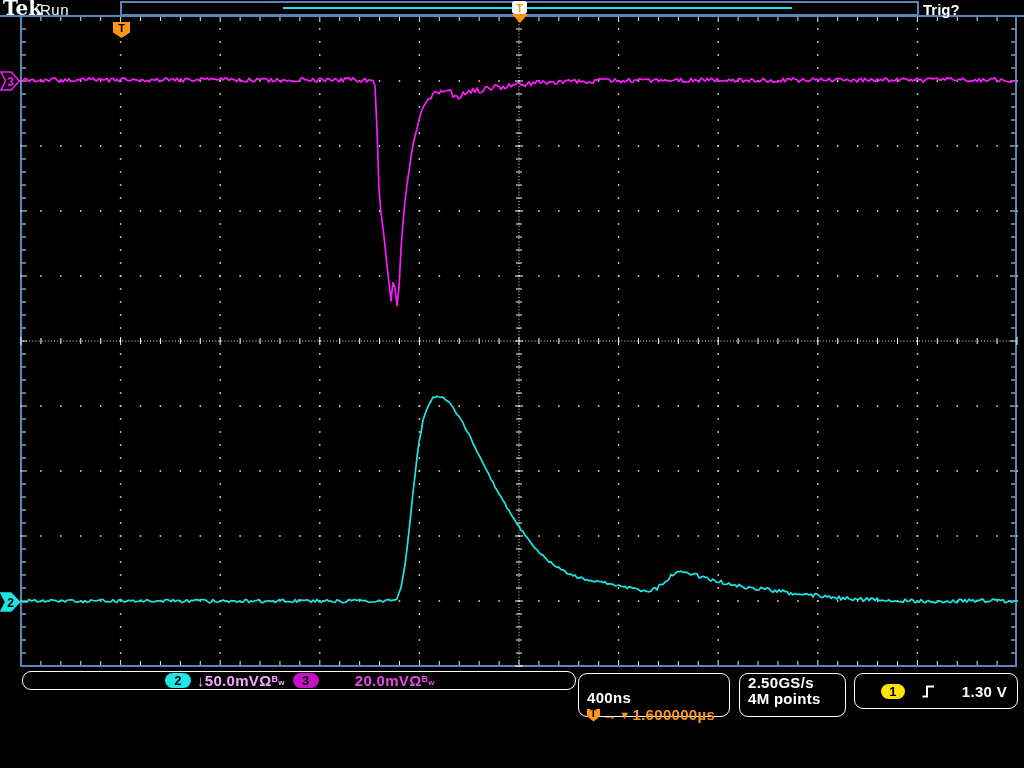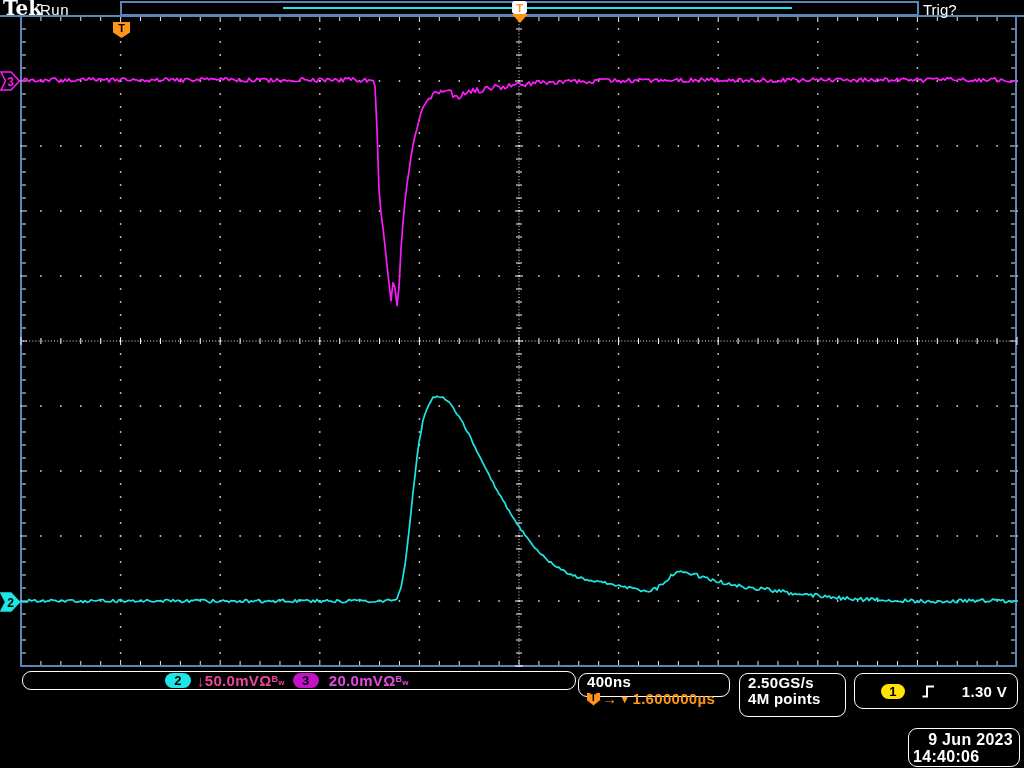--- a/index.html
+++ b/index.html
@@ -2,39 +2,39 @@
 <html><head>
 <meta charset="utf-8">
 <style>
   html,body{margin:0;padding:0;background:#000;overflow:hidden}
   .screen{position:relative;width:1024px;height:768px;background:#000;
           font-family:"Liberation Sans",sans-serif;color:#fff}
   #scope-svg{position:absolute;left:0;top:0;z-index:1}
   .abs{position:absolute;z-index:3}
   .tek{left:3px;top:-4px;font-family:"DejaVu Serif",serif;font-weight:bold;font-size:20px}
   .run{left:40px;top:1px;font-size:15px;font-weight:normal;letter-spacing:.5px}
-  .trigq{left:923px;top:1px;font-size:15px;font-weight:normal}
+  .trigq{left:923px;top:1px;font-size:15px;font-weight:bold}
   .recordbar{left:120px;top:1px;width:799px;height:15px;background:#000;
              border:2px solid #5b84b8;box-sizing:border-box;z-index:2}
   .preview{position:absolute;left:161px;top:4px;width:509px;height:2px}
   .trigtag{left:512px;top:1px;width:15px;height:13px;background:#fff;border-radius:3px;
            display:flex;align-items:center;justify-content:center;
            font-size:11px;font-weight:bold;z-index:4}
   .trigtri{left:512px;top:14px;width:0;height:0;border-left:8px solid transparent;
            border-right:8px solid transparent;border-top:9px solid #ff9518;z-index:4}
   .box{position:absolute;background:#000;border:1.5px solid #fff;border-radius:9px;
        box-sizing:border-box;z-index:3;font-weight:bold;font-size:15px;letter-spacing:.3px}
   .readouts{left:22px;top:671px;width:554px;height:19px;display:flex;align-items:center;
             padding-left:142px}
   .badge{display:inline-flex;align-items:center;justify-content:center;width:26px;height:15px;
          border-radius:8px;color:#000;font-size:13px;font-weight:bold;flex:none}
   .rdtxt{margin-left:6px;white-space:nowrap}
   .bwb{font-size:9px;vertical-align:4px}
   .bww{font-size:8px;vertical-align:1px}
-  .tb{left:578px;top:673px;width:152px;height:24px;padding:0 0 0 8px;line-height:16px}
+  .tb{left:578px;top:673px;width:152px;height:44px;padding:16px 0 0 8px;line-height:16px}
   .tb-l2{display:flex;align-items:center;gap:2px;margin-top:1px}
   .shield{width:13px;height:13px;clip-path:polygon(0 0,100% 0,100% 60%,50% 100%,0 60%);
           color:#000;font-size:10px;font-weight:bold;display:flex;align-items:center;
           justify-content:center;padding-bottom:2px;box-sizing:border-box;flex:none}
   .acq{left:739px;top:673px;width:107px;height:44px;padding:1px 0 0 8px;line-height:16px}
   .trg{left:854px;top:673px;width:164px;height:36px;display:flex;align-items:center;
        padding:0 10px 0 26px}
   .slope{margin-left:16px;flex:none}
   .lvl{margin-left:auto}
   .dt{left:908px;top:728px;width:112px;height:39px;padding-top:2px;line-height:17px;font-size:16px}
@@ -1701,23 +1701,23 @@
   <div class="abs trigq">Trig?</div>
 
   <div class="recordbar abs">
     <div class="preview" style="background: rgb(30, 230, 230);"></div>
   </div>
   <div class="abs trigtag" style="color:#ff9518">T</div>
   <div class="abs trigtri"></div>
 
   <div class="box readouts">
     <span class="badge" id="b2" style="background: rgb(30, 230, 230);">2</span>
-    <span class="rdtxt" id="t2" style="color: #ec4899;"><span>↓</span><span>50.0mV</span><span>Ω</span><span class="bwb">B</span><span class="bww">w</span></span>
+    <span class="rdtxt" id="t2" style="color: #f0abfc;"><span>↓</span><span>50.0mV</span><span>Ω</span><span class="bwb">B</span><span class="bww">w</span></span>
     <span class="badge" id="b3" style="margin-left: 8px; background: rgb(197, 17, 197);">3</span>
-    <span class="rdtxt" id="t3" style="margin-left: 10px; color: rgb(230, 73, 230);"><span>20.0mV</span><span>Ω</span><span class="bwb">B</span><span class="bww">w</span></span>
+    <span class="rdtxt" id="t3" style="margin-left: 36px; color: rgb(230, 73, 230);"><span>20.0mV</span><span>Ω</span><span class="bwb">B</span><span class="bww">w</span></span>
   </div>
 
   <div class="box tb">
     <div>400ns</div>
     <div class="tb-l2" id="tbl2" style="color: rgb(255, 149, 24);">
       <span class="shield" id="tbshield" style="background: rgb(255, 149, 24);">T</span>
       <span>→</span>
       <span style="font-size:11px">▼</span>
       <span>1.600000µs</span>
     </div>
@@ -1729,18 +1729,14 @@
   </div>
 
   <div class="box trg">
     <span class="badge" id="b1" style="width: 24px; background: rgb(255, 228, 0);">1</span>
     <svg class="slope" width="15" height="15" viewBox="0 0 15 15">
       <path d="M1.5,12.5 H6 V2.5 H13" fill="none" stroke="#fff" stroke-width="2"></path>
     </svg>
     <span class="lvl">1.30 V</span>
   </div>
 
-  <div class="box dt">
-    <div class="l1">9 Jun 2023</div>
-    <div class="l2">14:40:06</div>
-  </div>
 
 </div>
 
 </body></html>

